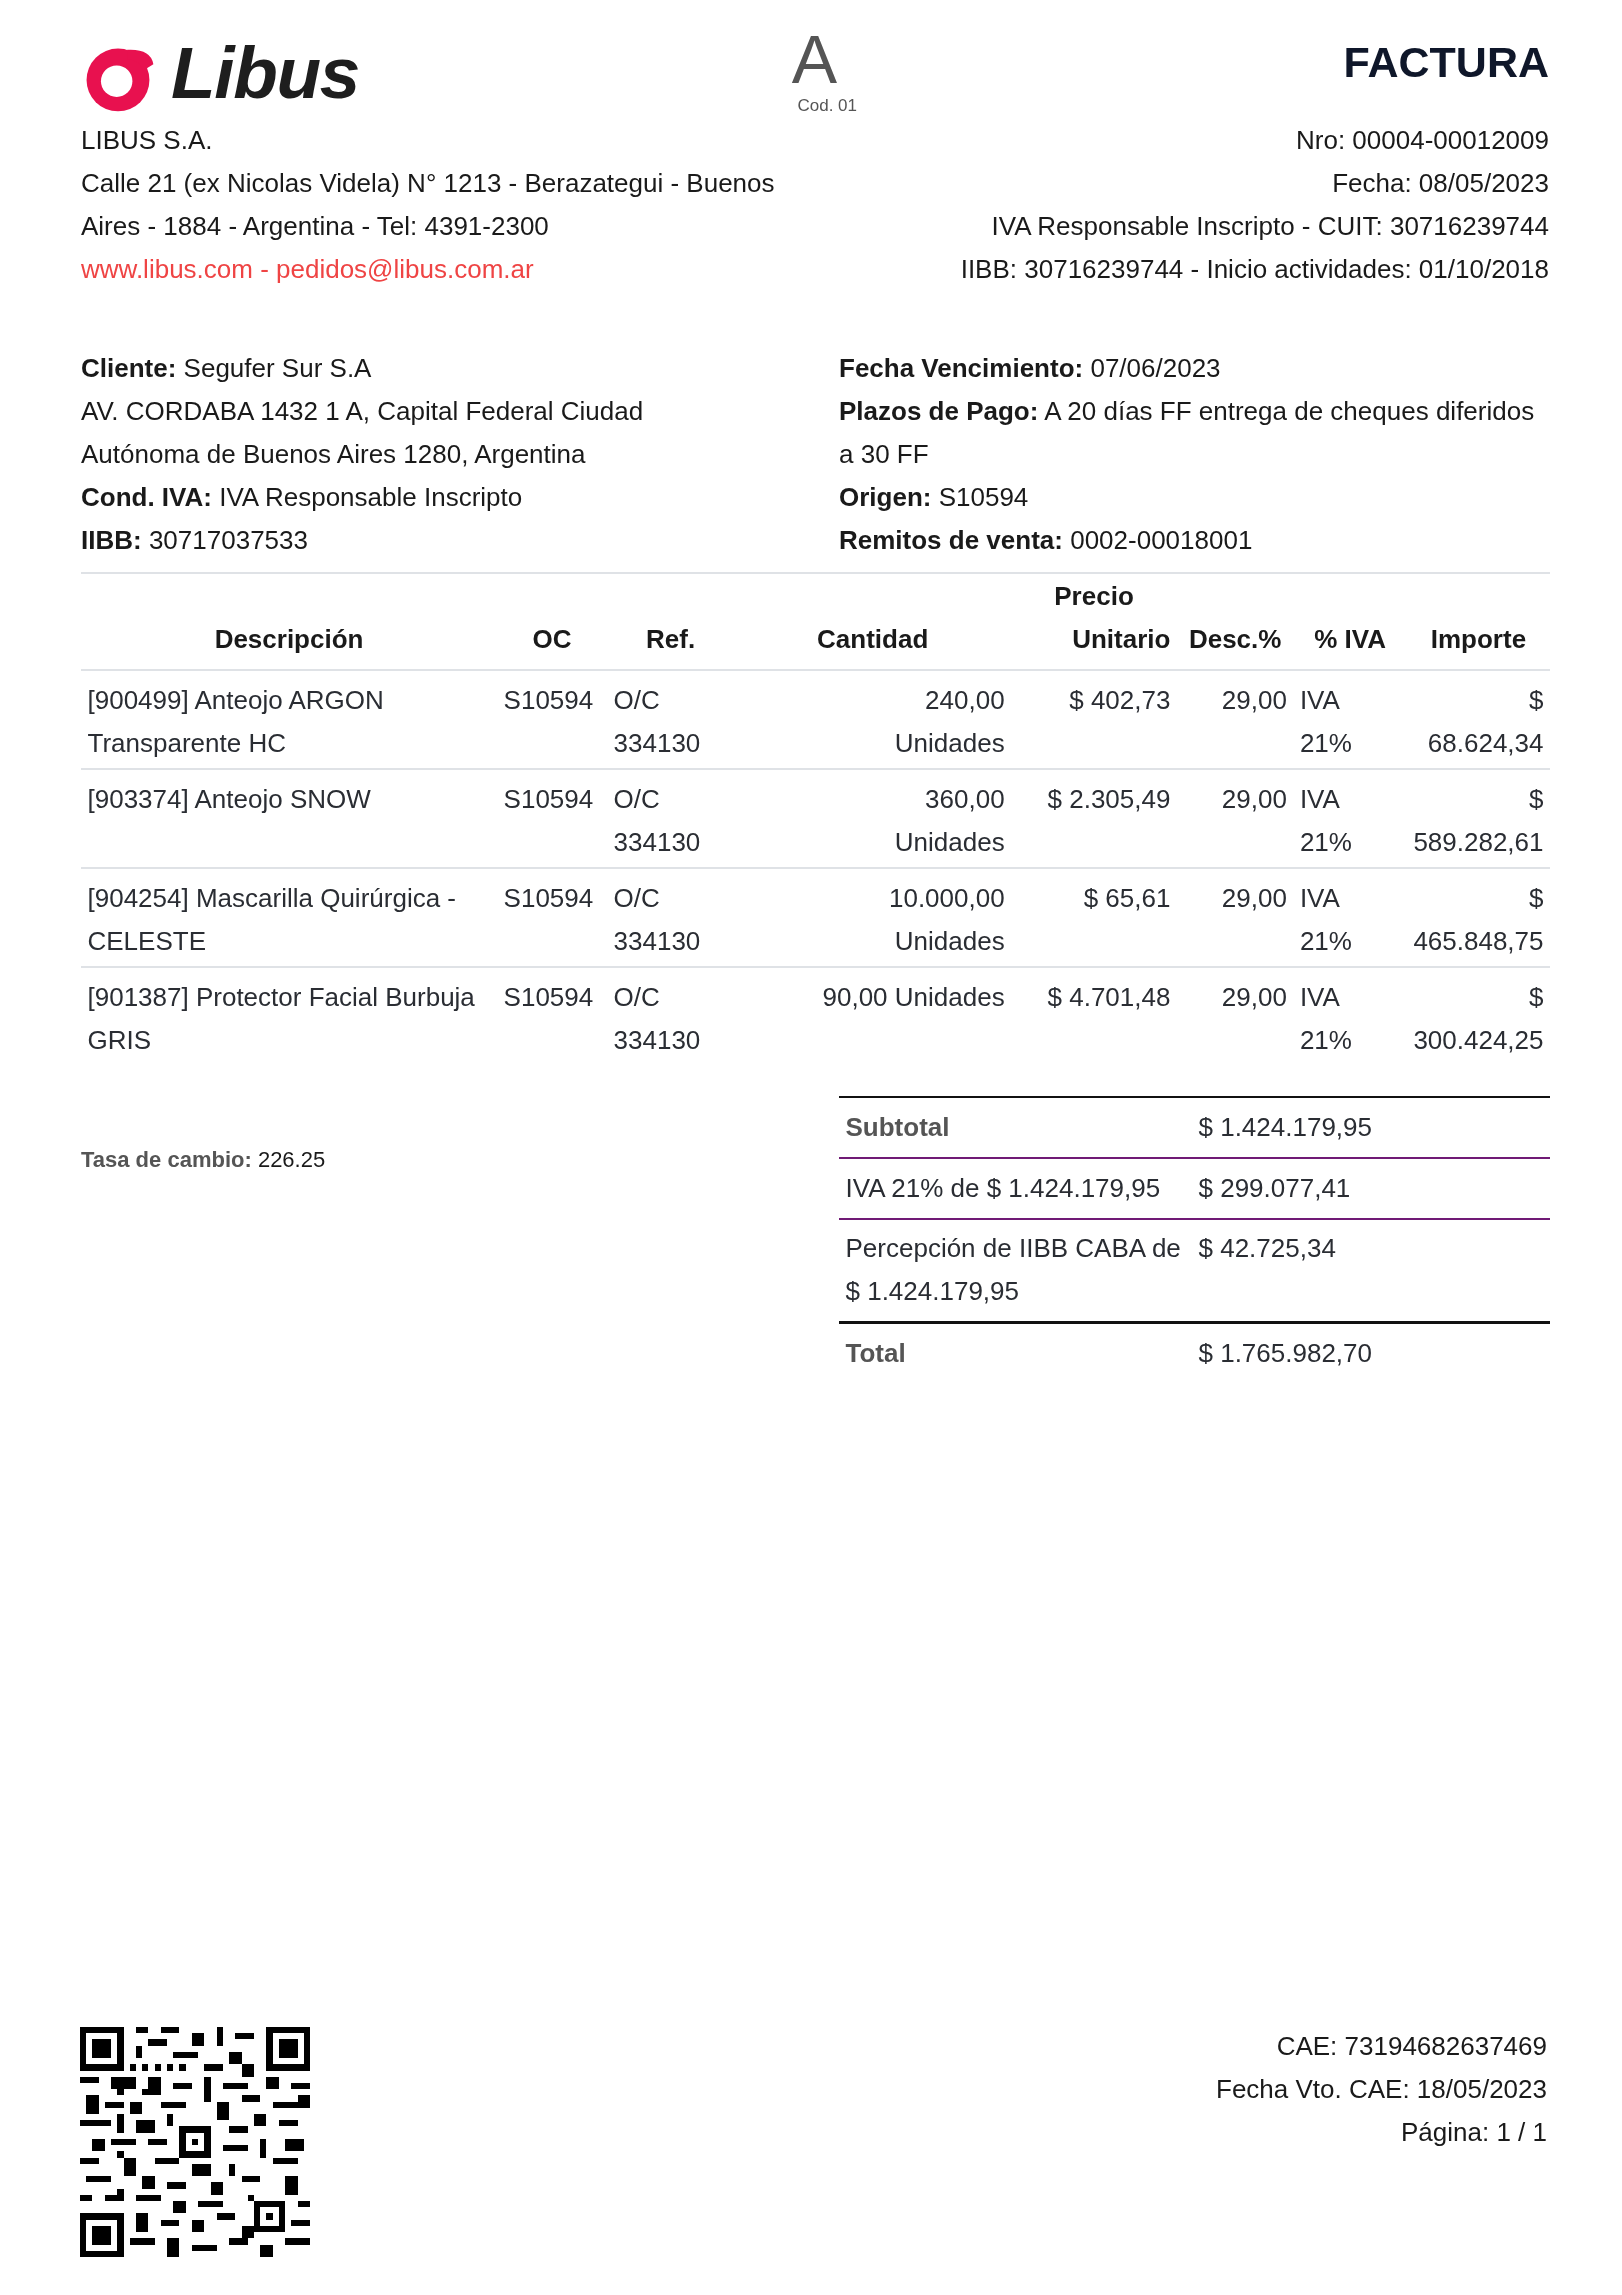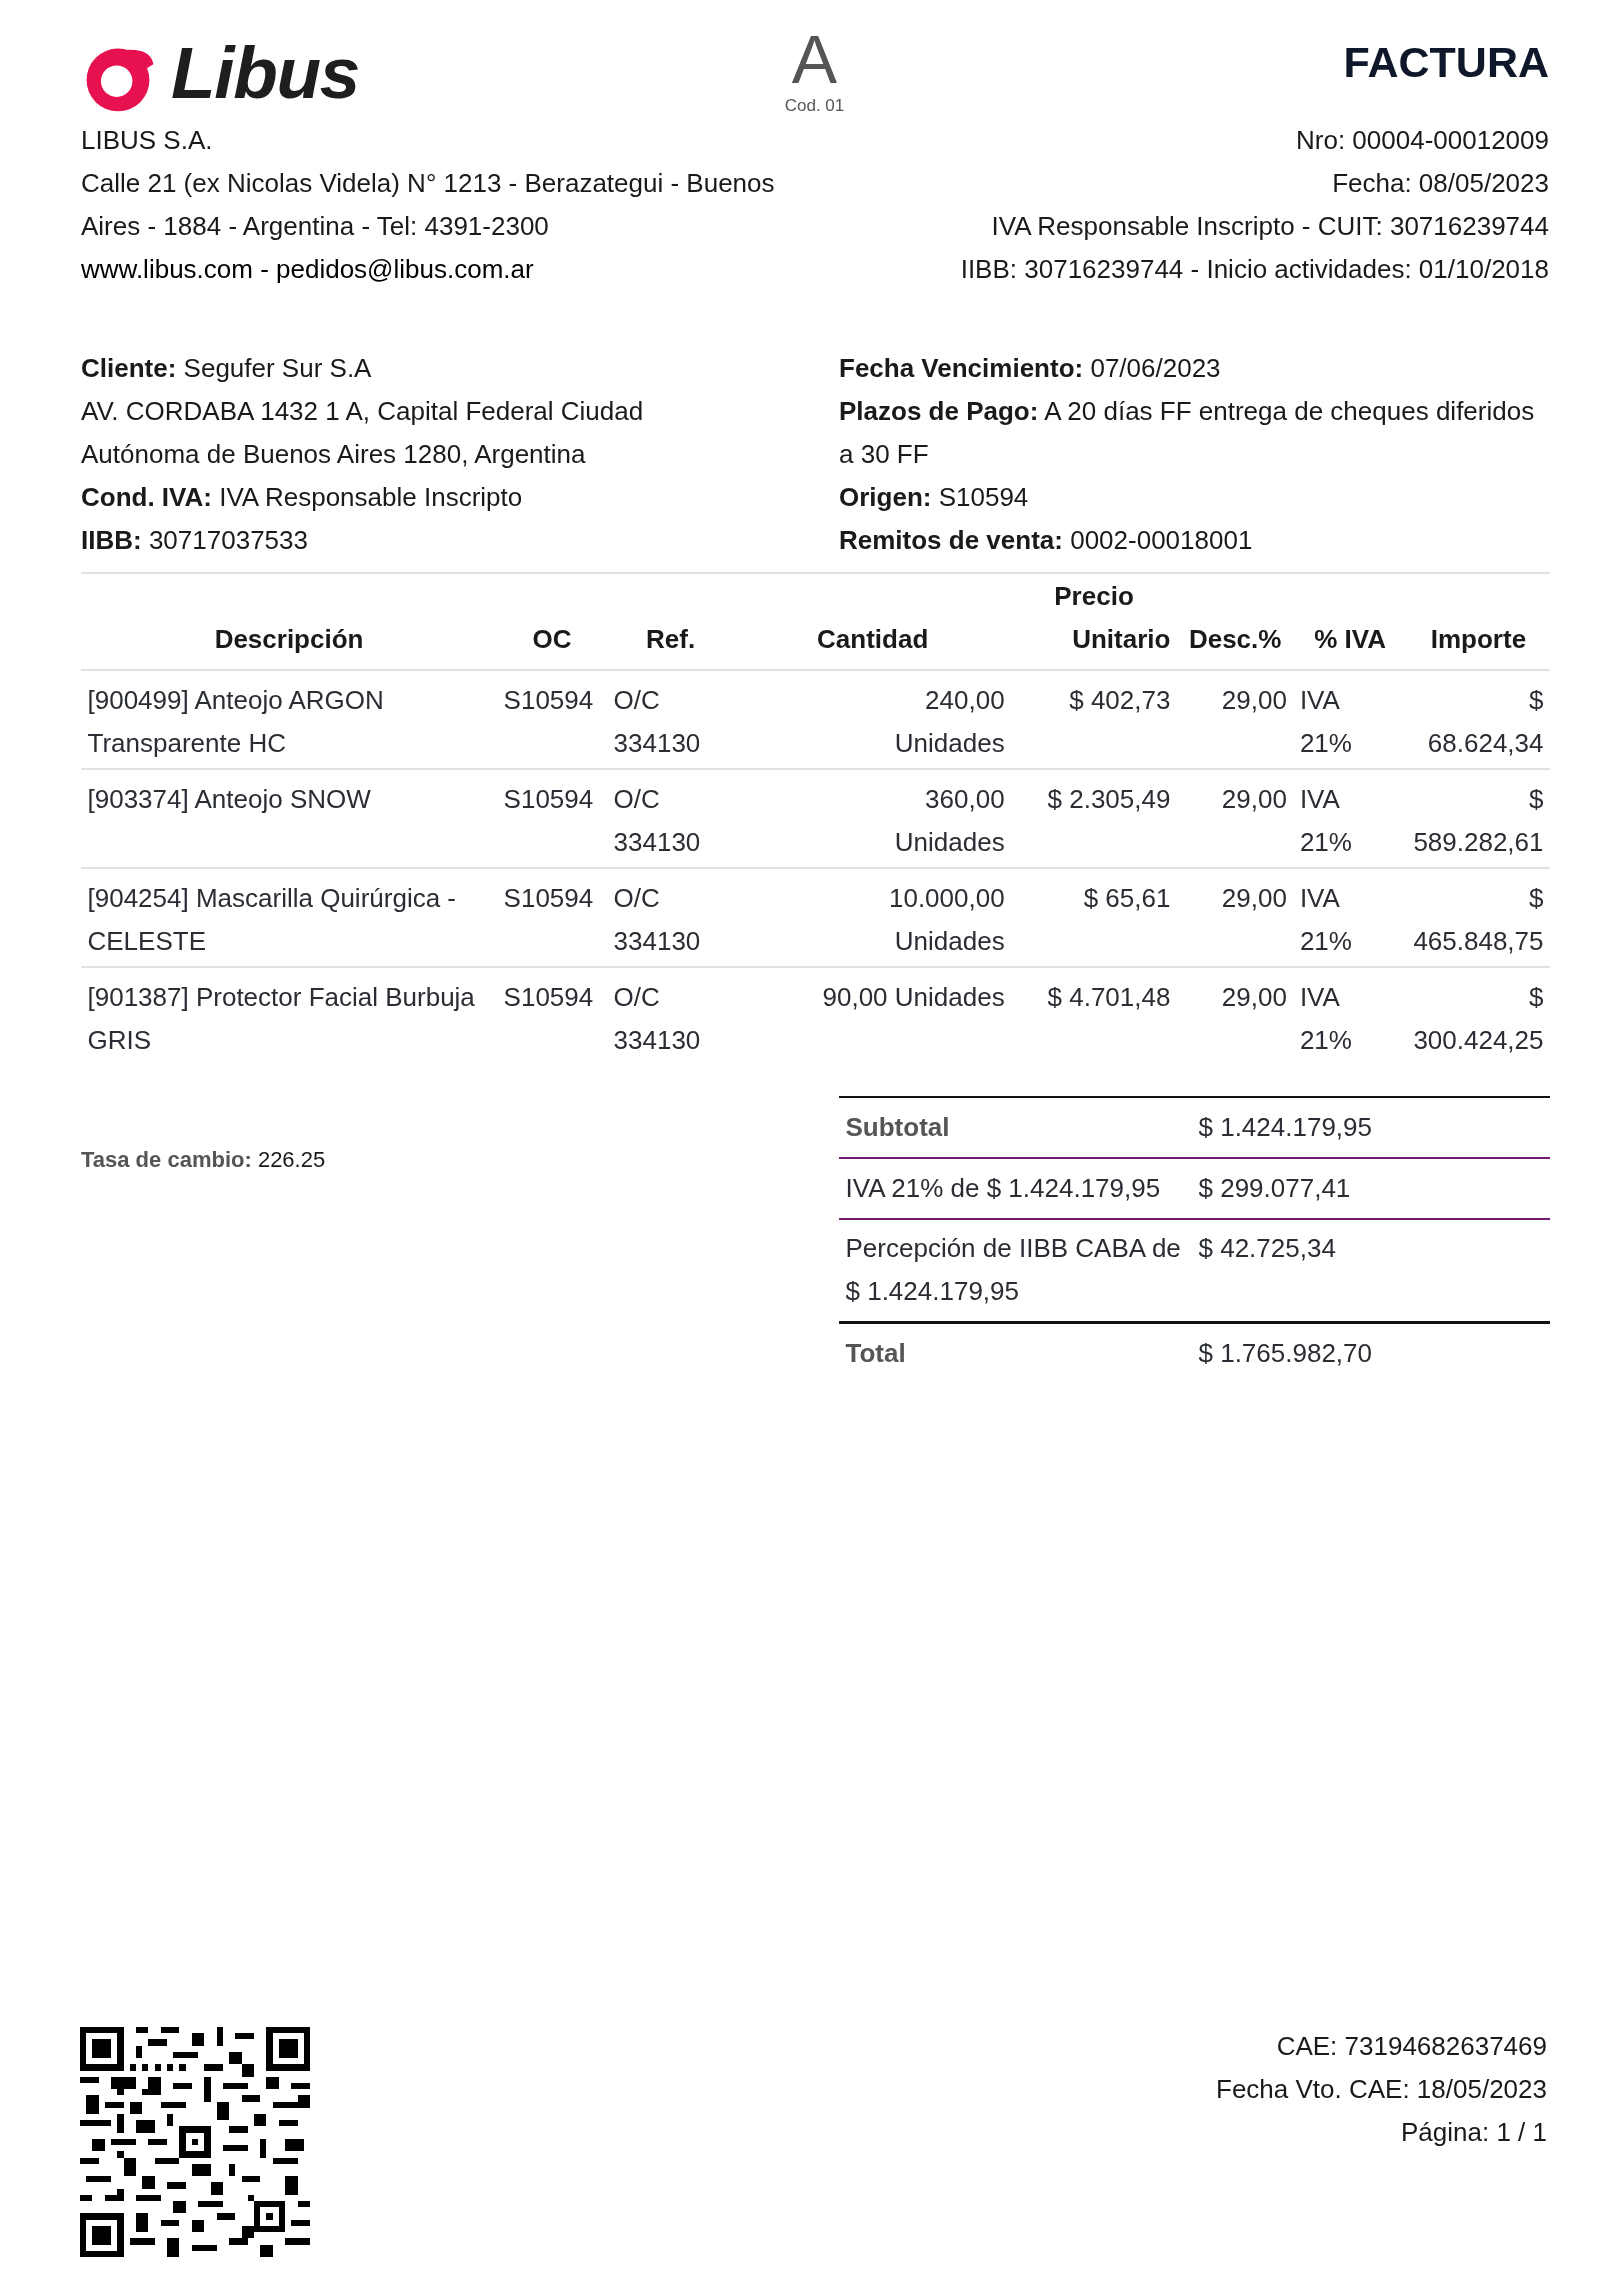--- a/index.html
+++ b/index.html
@@ -4,27 +4,27 @@
 <style>
   html, body { margin:0; padding:0; background:#ffffff; }
   body {
     width:1622px; height:2295px; position:relative; overflow:hidden;
     font-family:"Liberation Sans", sans-serif; color:#1a1a1a;
     font-size:26px;
   }
   .abs { position:absolute; }
   .ln { line-height:43px; white-space:nowrap; }
   b, .b { font-weight:bold; }
-  .muted { color:#000000; }
+  .muted { color:#ef4444; }
 
   
   #logo { left:80px; top:34px; width:262px; height:84px; }
   #logo-text { left:171px; top:30px; font-size:73px; font-weight:bold; font-style:italic; letter-spacing:-1.3px; color:#1e1e1e; line-height:85px; }
   #letter { left:772px; top:19.6px; width:85px; text-align:center; font-size:68px; color:#555; line-height:79px; }
-  #cod { left:772px; top:96px; width:85px; text-align:center; font-size:17px; color:#555; }
+  #cod { left:772px; top:96px; width:85px; text-align:right; font-size:17px; color:#555; }
   #title { right:73px; top:33px; font-size:43px; font-weight:bold; color:#0f172a; line-height:59px; }
 
   #company { left:81px; top:119px; }
   #doc-info { right:73px; top:119px; text-align:right; }
 
   
   #client { left:81px; top:347px; width:693px; }
   #terms { left:839px; top:347px; width:716px; }
   .wrap { white-space:normal; line-height:43px; }
 

